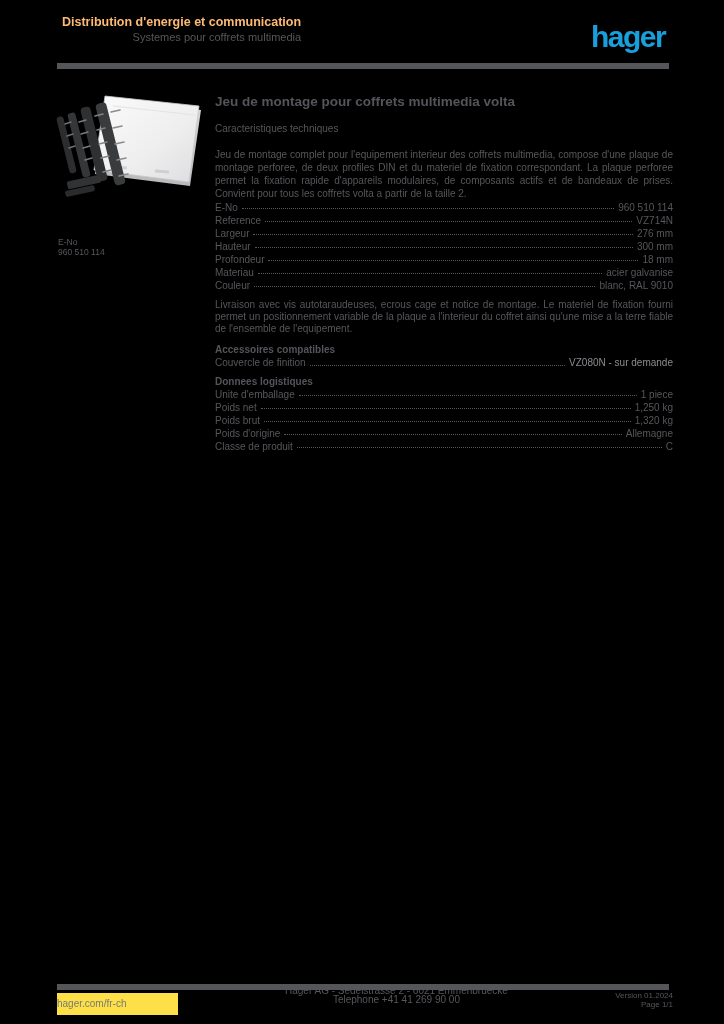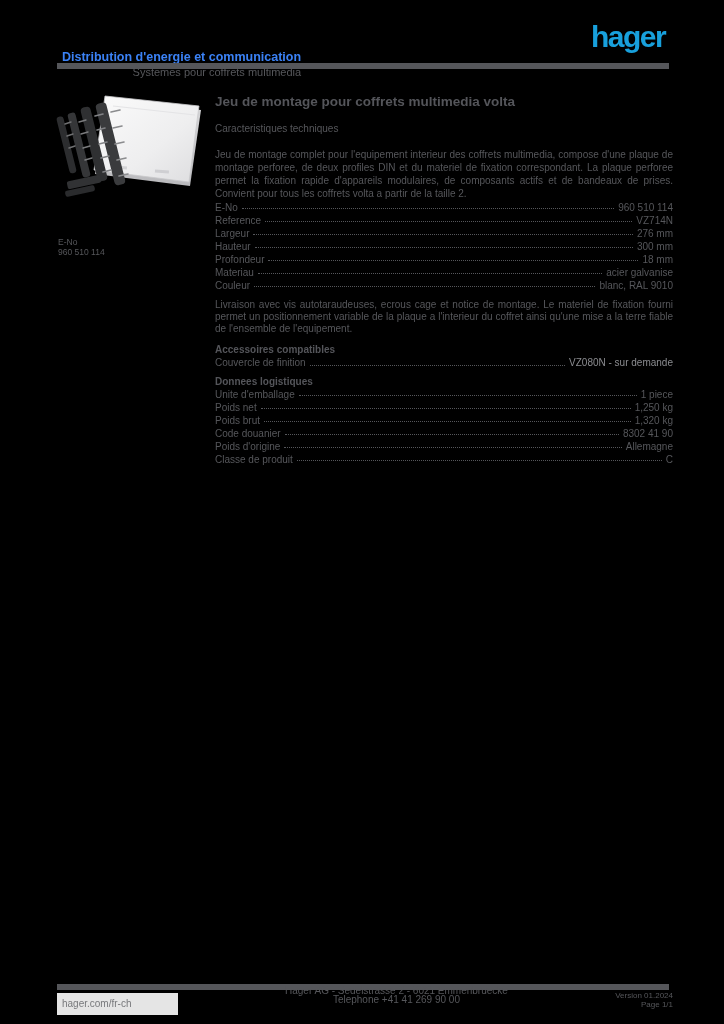--- a/index.html
+++ b/index.html
@@ -2,21 +2,21 @@
 <html><head>
 <meta charset="utf-8">
 <style>
   * { margin:0; padding:0; box-sizing:border-box; }
   html,body { width:724px; height:1024px; background:#000; overflow:hidden;
               font-family:"Liberation Sans", sans-serif; }
   .page { position:absolute; left:0; top:0; width:724px; height:1024px; background:#000; color:#56575b; }
 
   
   .hdr-left { position:absolute; left:62px; top:15px; }
-  .hdr-l1 { font-size:12.5px; font-weight:bold; color:#3b82f6; line-height:14px; white-space:nowrap;margin-top:35px; }
+  .hdr-l1 { font-size:12.5px; font-weight:bold; color:#fdba74; line-height:14px; white-space:nowrap; }
   .hdr-l2 { font-size:11px; color:#56575b; line-height:13px; margin-top:2px; white-space:nowrap;text-align:right; }
   .hdr-l3 { font-size:11px; color:#56575b; line-height:13px; white-space:nowrap; }
   .logo { position:absolute; left:586px; top:20px; width:84px; text-align:center;
           font-size:30px; font-weight:bold; letter-spacing:-1.5px; color:#18a0dc; }
   .rule { position:absolute; left:57px; width:612px; height:6px; background:#55565a; }
   .rule-top { top:63px; }
   .rule-bottom { top:984px; }
 
   
   .photo { position:absolute; left:55px; top:86px; width:152px; height:116px; }
@@ -38,22 +38,22 @@
   .note { position:absolute; top:299px; left:0; width:458px; font-size:10px; line-height:12px;
           color:#56575b; text-align:justify; }
   .acc-head { position:absolute; top:344px; left:0; font-size:10px; font-weight:bold; color:#54555a; }
   .acc-row { position:absolute; top:357px; left:0; width:458px; display:flex; align-items:flex-end;
              font-size:10px; color:#56575b; }
   .acc-row .leader { flex:1 1 auto; border-bottom:1.6px dotted #56575b; margin:0 4px; transform:translateY(-2px); }
   .acc-row .val-light { color:#8b8c90; white-space:nowrap; }
   .logi-head { position:absolute; top:376px; left:0; font-size:10px; font-weight:bold; color:#54555a; }
 
   
-  .web-box { position:absolute; left:57px; top:993px; width:121px; height:22px; background:#e5e5e5;
-             font-size:10px; line-height:22px; color:#77787b; padding-left:5px; }
+  .web-box { position:absolute; left:57px; top:993px; width:121px; height:22px; background:#fde047;
+             font-size:10px; line-height:22px; color:#77787b; }
   .foot-center { position:absolute; left:285px; top:986px; font-size:10px; line-height:9px; color:#56575b;text-align:center; }
   .foot-right { position:absolute; left:560px; top:991px; width:113px; text-align:right;
                 font-size:8px; line-height:9px; color:#56575b; }
 </style>
 </head>
 <body>
 
 <div class="page">
 
   <div class="hdr-left">
@@ -179,25 +179,20 @@
           <span class="lbl">Poids net</span>
           <span class="leader"></span>
           <span class="val">1,250 kg</span>
         </div>
         <div class="row">
           <span class="lbl">Poids brut</span>
           <span class="leader"></span>
           <span class="val">1,320 kg</span>
         </div>
         <div class="row">
-          <span class="lbl">Code douanier</span>
-          <span class="leader"></span>
-          <span class="val">8302 41 90</span>
-        </div>
-        <div class="row">
           <span class="lbl">Poids d'origine</span>
           <span class="leader"></span>
           <span class="val">Allemagne</span>
         </div>
         <div class="row">
           <span class="lbl">Classe de produit</span>
           <span class="leader"></span>
           <span class="val">C</span>
         </div>
       </div>

